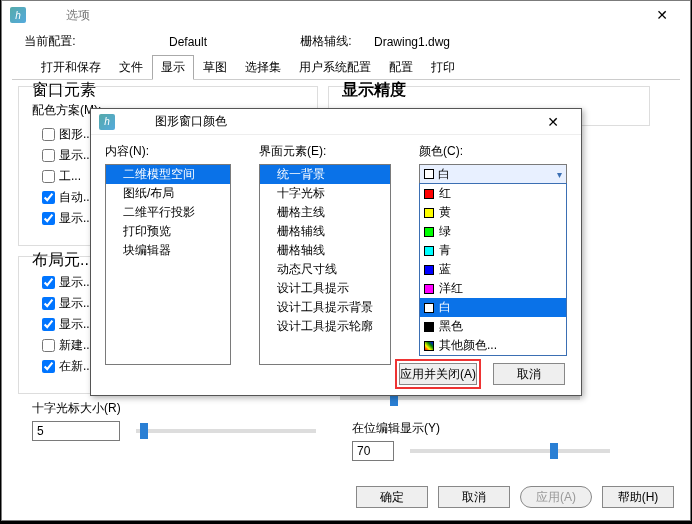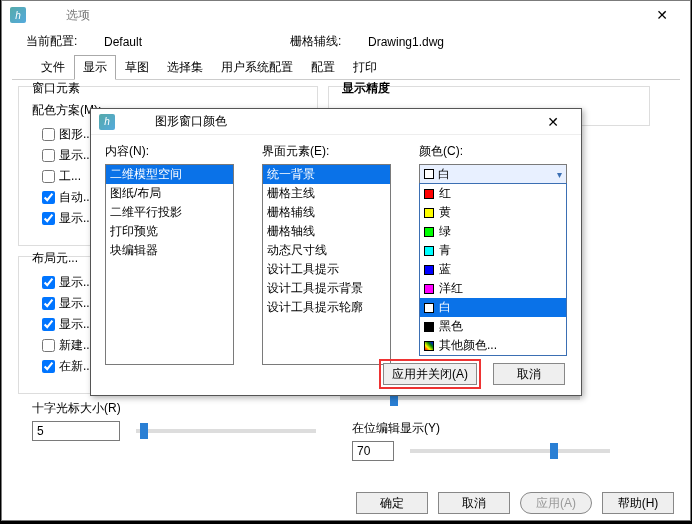--- a/index.html
+++ b/index.html
@@ -2,52 +2,52 @@
 <html><head>
 <meta charset="utf-8">
 <style>
   * { box-sizing: border-box; font-family: "Microsoft YaHei", SimSun, sans-serif; font-size: 12px; }
   body { margin: 0; background: #000; width: 692px; height: 524px; overflow: hidden; position: relative; }
   .outer { position: absolute; left: 1px; top: 0; width: 690px; height: 521px; background: #fff; border: 1px solid #7b7b7b; }
   .titlebar { height: 28px; display: flex; align-items: center; padding: 0 8px; color: #777; }
   .titlebar .logo { width: 16px; height: 16px; background: linear-gradient(135deg,#5aa,#5ad); border-radius: 2px; margin-right: 6px; font-style: italic; color: #fff; font-size: 10px; display:flex; align-items:center; justify-content:center; }
   .titlebar .title { flex: 1; margin-left: 34px; }
   .titlebar .close { width: 40px; text-align: center; color: #000; font-size: 14px; cursor: default; }
-  .row { display: flex; align-items: center; padding: 4px 24px; gap: 6px; }
+  .row { display: flex; align-items: center; padding: 4px 12px; gap: 12px; text-align: center; }
   .tabs { display: flex; padding-left: 20px; border-bottom: 1px solid #ccc; margin: 0 10px; }
   .tab { padding: 3px 8px; border: 1px solid transparent; position: relative; top: 1px; }
   .tab.active { border: 1px solid #aaa; border-bottom: 1px solid #fff; background: #fff; }
   .body { position: relative; padding: 10px 16px; height: 400px; }
-  .group-label { position: absolute; font-size: 12px; }
+  .group-label { position: absolute; font-size: 16px; }
   .fake-group { position: absolute; border: 1px solid #ddd; }
   input[type="text"].small { width: 88px; height: 20px; border: 1px solid #7a7a7a; padding: 0 4px; }
   .chk { display: flex; align-items: center; gap: 4px; padding: 2px 0; }
   .chk input { margin: 0; }
   .slider { height: 4px; background: #ddd; position: relative; width: 180px; }
   .slider .thumb { position: absolute; top: -6px; width: 8px; height: 16px; background: #2a7fd4; }
   
   .dialog { position: absolute; left: 90px; top: 108px; width: 492px; height: 288px; background: #fff; border: 1px solid #555; box-shadow: 2px 2px 6px rgba(0,0,0,.3); }
   .dialog .titlebar { height: 26px; border-bottom: 1px solid #eee; color: #000; }
   .dialog .close { color:#000; }
   .dcontent { display: flex; padding: 8px 14px; gap: 28px; height: 238px; }
   .col { display: flex; flex-direction: column; }
   .col-label { margin-bottom: 4px; }
   .listbox { border: 1px solid #7a7a7a; background: #fff; flex: 1; overflow: hidden; }
-  .listbox .item { padding: 1px 4px; white-space: nowrap; }
+  .listbox .item { padding: 1px 17px; white-space: nowrap; }
   .listbox .item.sel { background: #0a72e8; color: #fff; }
   .color-combo { width: 148px; height: 20px; border: 1px solid #7a7a7a; display: flex; align-items: center; padding: 0 4px; justify-content: space-between; background:#e8f0ff; }
   .color-combo .sw { width: 10px; height: 10px; border: 1px solid #000; background: #fff; margin-right: 4px; }
   .color-drop { border: 1px solid #3b6fb3; background: #fff; margin-top: -1px; width: 148px; }
   .color-drop .opt { display: flex; align-items: center; padding: 1px 4px; gap: 5px; }
   .color-drop .opt.sel { background: #0a72e8; color: #fff; }
   .sw2 { width: 10px; height: 10px; border: 1px solid #000; }
   .dlg-buttons { position: absolute; right: 16px; bottom: 10px; display: flex; gap: 16px; }
-  .btn { min-width: 72px; height: 22px; border: 1px solid #888; background: #efefef; display: inline-flex; align-items: center; justify-content: center; padding: 0 8px; }
+  .btn { min-width: 72px; height: 22px; border: 1px solid #888; background: #efefef; display: inline-flex; align-items: center; justify-content: center; padding: 0 0; }
   .btn.highlight { outline: 2px solid #e33; outline-offset: 2px; }
-  .footer-btns { position:absolute; right:16px; bottom:6px; display:flex; gap:10px;}
+  .footer-btns { position:absolute; right:16px; bottom:12px; display:flex; gap:10px;}
   .footer-btns .btn{ min-width:72px; }
   .btn.disabled{ color:#999;border-radius:11px; }
   .arrow-down { font-size: 10px; color:#3b6fb3; }
   input[type=checkbox]{ width:13px; height:13px; }
 </style>
 </head>
 <body>
 
 <div class="outer">
   <div class="titlebar">
@@ -55,20 +55,21 @@
     <span class="title">选项</span>
     <span class="close">✕</span>
   </div>
   <div class="row">
     <span style="width:72px">当前配置:</span>
     <span style="width:180px">Default</span>
     <span style="width:72px">栅格辅线:</span>
     <span>Drawing1.dwg</span>
   </div>
   <div class="tabs">
+    <div class="tab">打开和保存</div>
     <div class="tab">文件</div>
     <div class="tab active">显示</div>
     <div class="tab">草图</div>
     <div class="tab">选择集</div>
     <div class="tab">用户系统配置</div>
     <div class="tab">配置</div>
     <div class="tab">打印</div>
   </div>
 
   <div class="body">
@@ -176,20 +177,21 @@
           <div class="item">图纸/布局</div>
           <div class="item">二维平行投影</div>
           <div class="item">打印预览</div>
           <div class="item">块编辑器</div>
         </div>
     </div>
     <div class="col" style="width:150px;">
       <div class="col-label">界面元素(E):</div>
       <div class="listbox" id="elem-list">
           <div class="item sel">统一背景</div>
+          <div class="item">十字光标</div>
           <div class="item">栅格主线</div>
           <div class="item">栅格辅线</div>
           <div class="item">栅格轴线</div>
           <div class="item">动态尺寸线</div>
           <div class="item">设计工具提示</div>
           <div class="item">设计工具提示背景</div>
           <div class="item">设计工具提示轮廓</div>
         </div>
     </div>
     <div class="col" style="width:150px;">

